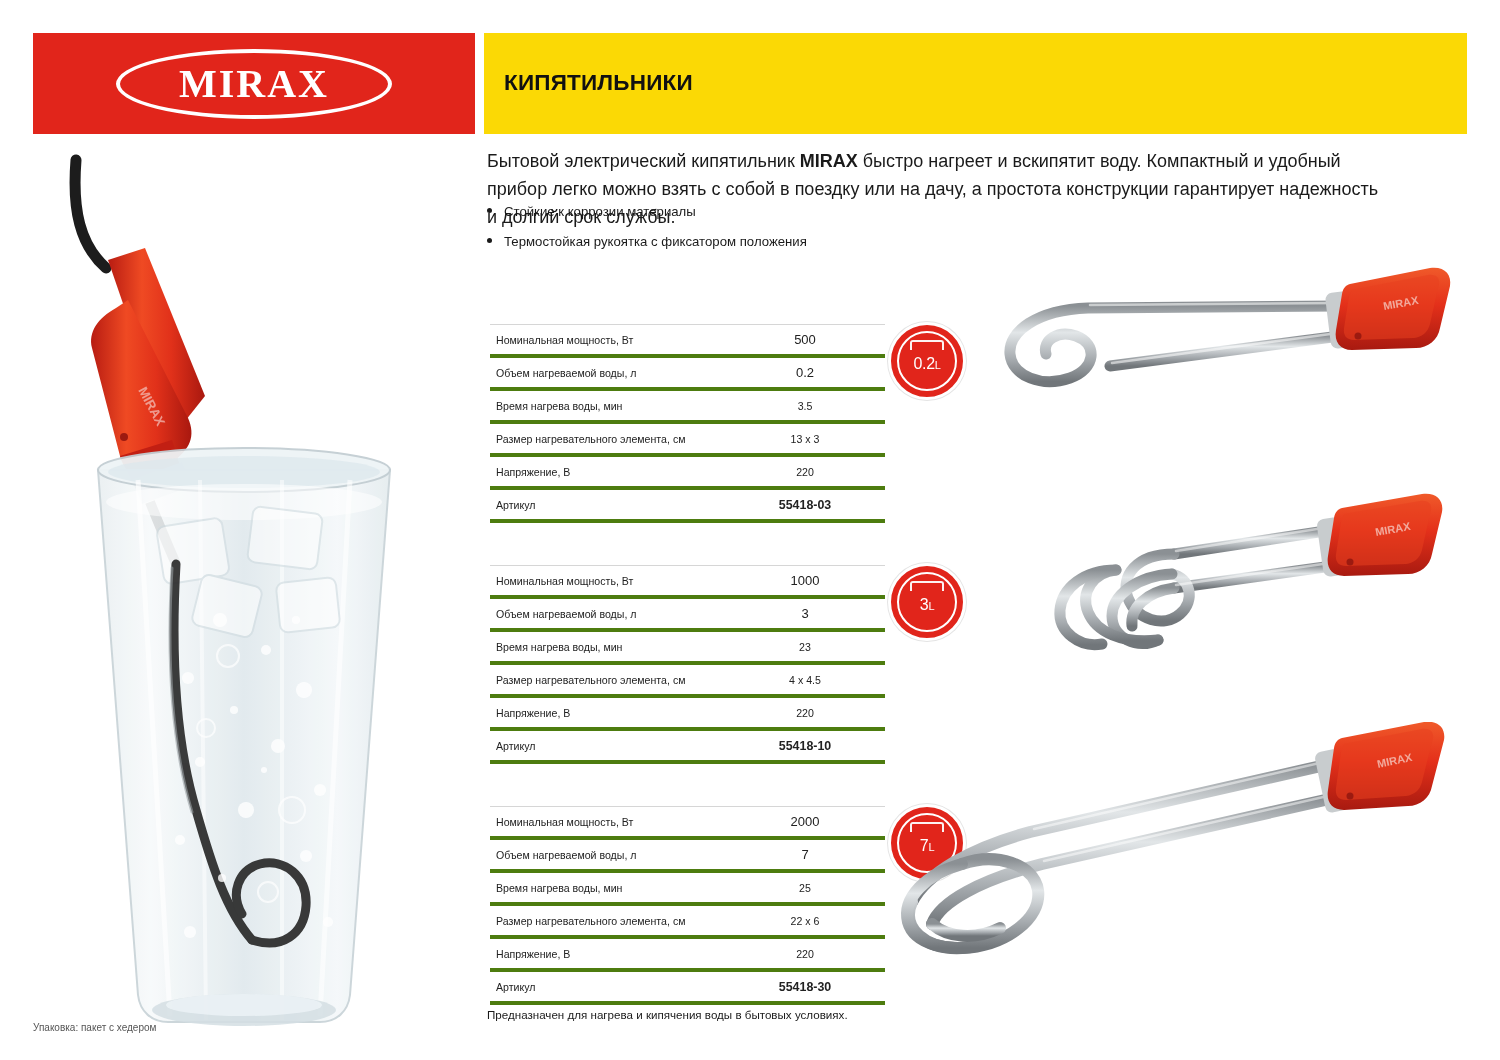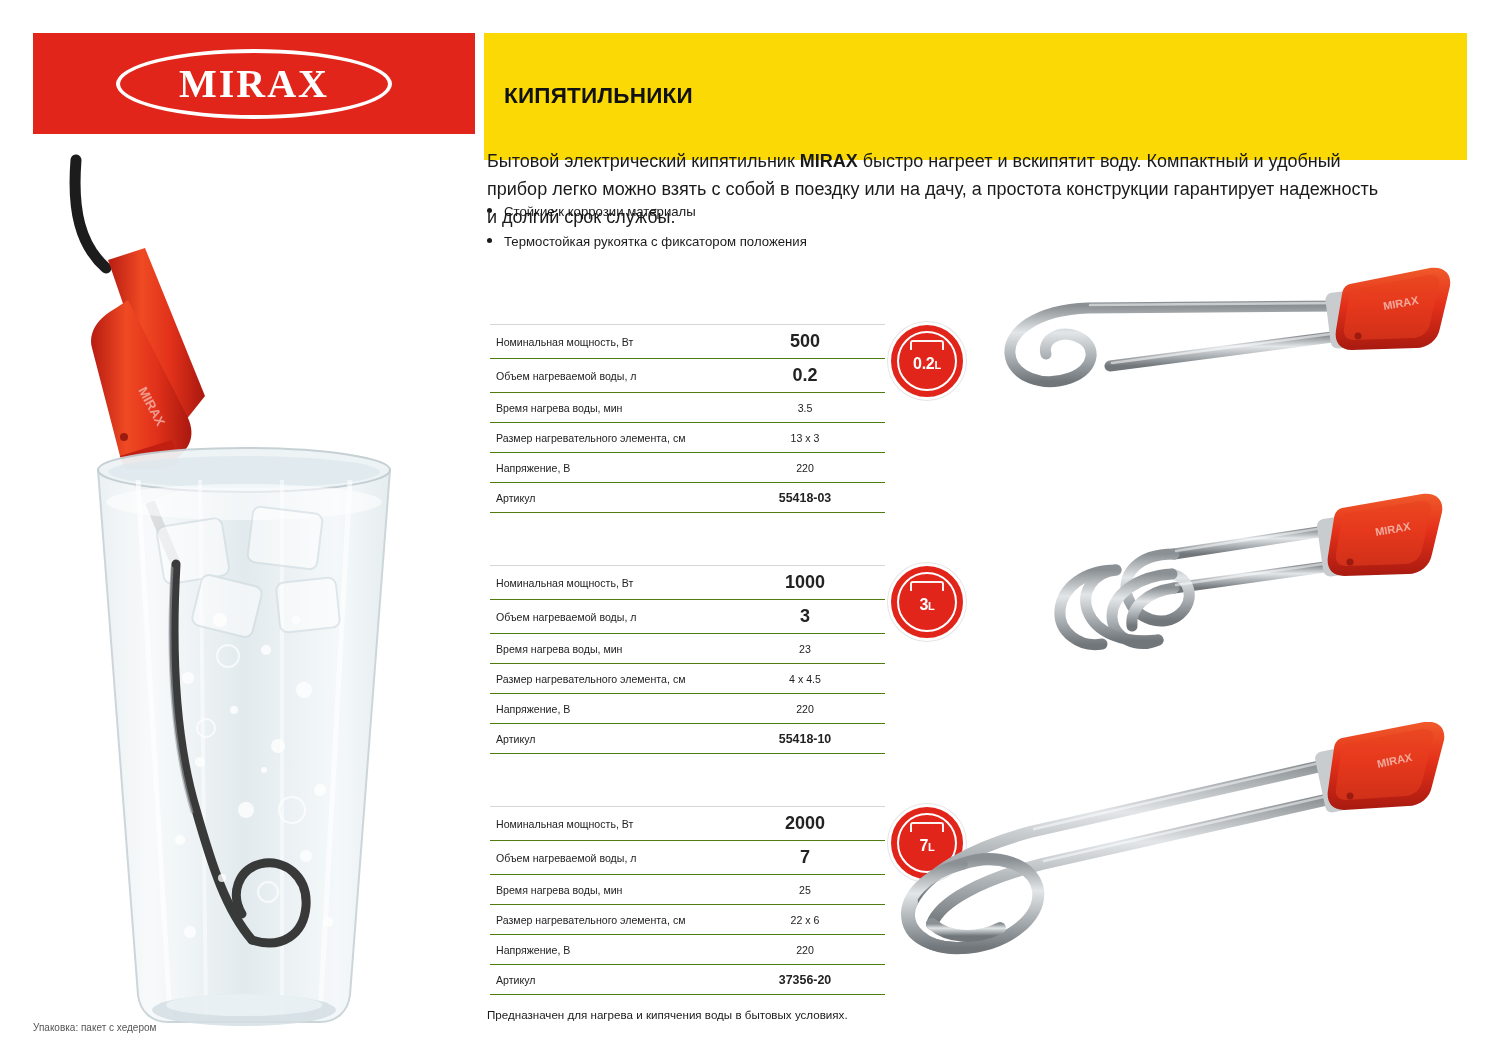--- a/index.html
+++ b/index.html
@@ -44,21 +44,21 @@
   .logo-text {
     color: #ffffff;
     font-size: 40px;
     font-weight: bold;
     letter-spacing: 2px;
     font-family: "Liberation Serif", serif;
   }
   .title-block {
     position: absolute;
     left: 484px; top: 33px;
-    width: 983px; height: 127px;
+    width: 983px; height: 101px;
     background: #fbd905;
     display: flex;
     flex-direction: column;
     justify-content: center;
     padding-left: 20px;
     box-sizing: border-box;
   }
   .title-line {
     font-size: 22.5px;
     font-weight: bold;
@@ -102,34 +102,34 @@
 
   
   .spec-table {
     position: absolute;
     left: 490px;
     width: 395px;
     border-collapse: collapse;
     font-size: 10.6px;
   }
   .spec-table td {
-    border-bottom: 1px solid #4d7c0f;
+    border-bottom: 4px solid #4d7c0f;
     padding: 6px 0 6px 6px;
     height: 17px;
     vertical-align: middle;
     color: #222;
     margin-top: 43px;
   }
   .spec-table tr:first-child td { border-top: 1px solid #d6d6d6; }
   .spec-table td.val {
     text-align: center;
     width: 160px;
     padding-left: 0;
   }
-  .spec-table tr.bold td.val { font-weight: bold; font-size: 18px; }
+  .spec-table tr.bold td.val { font-weight: normal; font-size: 13px; }
   .spec-table tr.art td.val { font-weight: bold; font-size: 12.4px; }
 
   
   .badge {
     position: absolute;
     width: 72px; height: 72px;
     border-radius: 50%;
     background: #e1251b;
     border: 3px solid #ffffff;
     box-shadow: 0 0 0 1px #e4e4e4;
@@ -154,21 +154,21 @@
     top: 7px;
     width: 30px; height: 8px;
     border-top: 2px solid #ffffff;
     border-left: 2px solid #ffffff;
     border-right: 2px solid #ffffff;
     border-radius: 3px 3px 0 0;
     opacity: 0.95;
   }
   .badge-text {
     color: #ffffff;
-    font-weight: bold;
+    font-weight: normal;
     font-size: 16px;
     margin-top: 6px;
     letter-spacing: -0.3px;
   }
   .badge-text .unit { font-size: 11px; }
 
   
   .footer-note {
     position: absolute;
     left: 487px; top: 1008px;
@@ -294,21 +294,21 @@
   <tr>
     <td>Размер нагревательного элемента, см</td>
     <td class="val">22 x 6</td>
   </tr>
   <tr>
     <td>Напряжение, В</td>
     <td class="val">220</td>
   </tr>
   <tr class="art">
     <td>Артикул</td>
-    <td class="val">37356-20</td>
+    <td class="val">55418-30</td>
   </tr>
 </tbody>
   </table>
 
 <div class="badge" style="left:888px; top:322px;">
   <div class="badge-inner">
     <span class="badge-text"><span>0.2</span><span class="unit">L</span></span>
   </div>
 </div>
 <div class="badge" style="left:888px; top:563px;">

